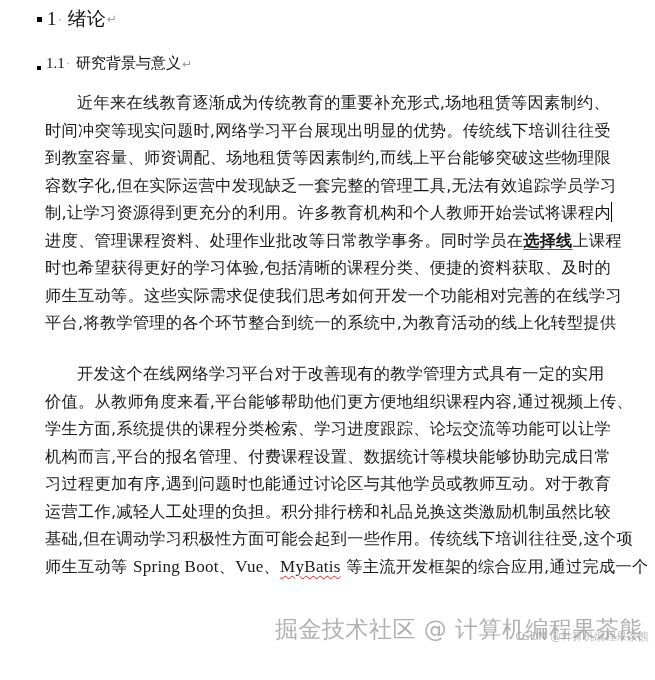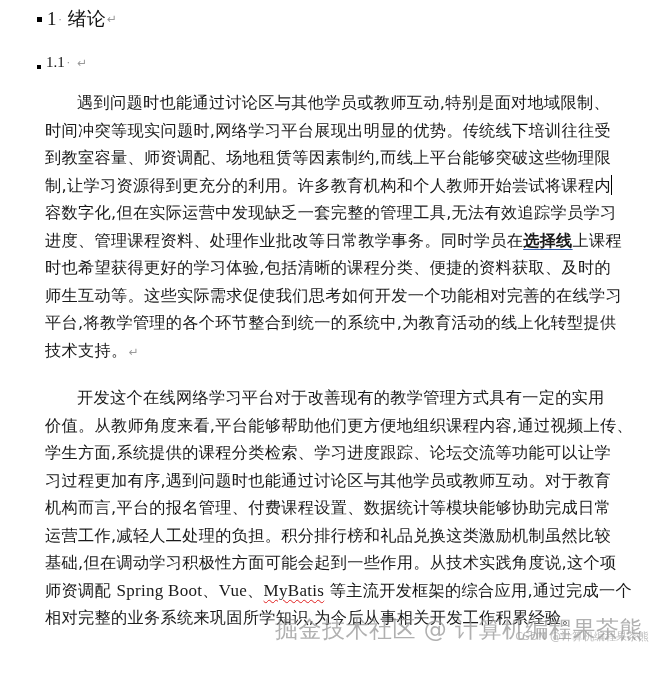--- a/index.html
+++ b/index.html
@@ -69,21 +69,21 @@
     letter-spacing: 0.3px;
     color: #1a1a1a;
   }
   .line {
     display: block;
     white-space: nowrap;
     height: 27.5px;
   }
   .indent { padding-left: 32px; }
   .p1 { top: 89px; }
-  .p2 { top: 384px; }
+  .p2 { top: 360px; }
   .latin {
     font-family: "Liberation Serif", serif;
     font-size: 17px;
   }
   .spell {
     text-decoration: underline wavy #e02020;
     text-decoration-thickness: 1px;
     text-underline-offset: 3px;
   }
   .grammar {
@@ -127,43 +127,42 @@
     <span class="num">1</span>
     <span class="dot">·</span>
     <span>绪论</span>
     <span class="mark">↵</span>
   </div>
 
   <div class="heading h2">
     <span class="bullet"></span>
     <span class="num">1.1</span>
     <span class="dot">·</span>
+    <span>研究背景与意义</span>
     <span class="mark">↵</span>
   </div>
 
   <div class="body-text p1">
-    <span class="line indent">遇到问题时也能通过讨论区与其他学员或教师互动,特别是面对地域限制、</span>
+    <span class="line indent">近年来在线教育逐渐成为传统教育的重要补充形式,场地租赁等因素制约、</span>
     <span class="line">时间冲突等现实问题时,网络学习平台展现出明显的优势。传统线下培训往往受</span>
     <span class="line">到教室容量、师资调配、场地租赁等因素制约,而线上平台能够突破这些物理限</span>
+    <span class="line">容数字化,但在实际运营中发现缺乏一套完整的管理工具,无法有效追踪学员学习</span>
     <span class="line"><span>制,让学习资源得到更充分的利用。许多教育机构和个人教师开始尝试将课程内</span><span class="caret"></span></span>
-    <span class="line">容数字化,但在实际运营中发现缺乏一套完整的管理工具,无法有效追踪学员学习</span>
     <span class="line"><span>进度、管理课程资料、处理作业批改等日常教学事务。同时学员在</span><span class="grammar">选择线</span><span>上课程</span></span>
     <span class="line">时也希望获得更好的学习体验,包括清晰的课程分类、便捷的资料获取、及时的</span>
     <span class="line">师生互动等。这些实际需求促使我们思考如何开发一个功能相对完善的在线学习</span>
     <span class="line">平台,将教学管理的各个环节整合到统一的系统中,为教育活动的线上化转型提供</span>
-    <span class="line"><span>技术支持。</span><span class="mark">↵</span></span>
   </div>
 
   <div class="body-text p2">
     <span class="line indent">开发这个在线网络学习平台对于改善现有的教学管理方式具有一定的实用</span>
     <span class="line">价值。从教师角度来看,平台能够帮助他们更方便地组织课程内容,通过视频上传、</span>
     <span class="line">学生方面,系统提供的课程分类检索、学习进度跟踪、论坛交流等功能可以让学</span>
+    <span class="line">机构而言,平台的报名管理、付费课程设置、数据统计等模块能够协助完成日常</span>
     <span class="line">习过程更加有序,遇到问题时也能通过讨论区与其他学员或教师互动。对于教育</span>
-    <span class="line">机构而言,平台的报名管理、付费课程设置、数据统计等模块能够协助完成日常</span>
     <span class="line">运营工作,减轻人工处理的负担。积分排行榜和礼品兑换这类激励机制虽然比较</span>
-    <span class="line">基础,但在调动学习积极性方面可能会起到一些作用。从技术实践角度说,这个项</span>
-    <span class="line"><span>师资调配 </span><span class="latin">Spring Boot</span><span>、</span><span class="latin">Vue</span><span>、</span><span class="latin spell">MyBatis</span><span> 等主流开发框架的综合应用,通过完成一个</span></span>
-    <span class="line">相对完整的业务系统来巩固所学知识,为今后从事相关开发工作积累经验。</span>
+    <span class="line">基础,但在调动学习积极性方面可能会起到一些作用。传统线下培训往往受,这个项</span>
+    <span class="line"><span>师生互动等 </span><span class="latin">Spring Boot</span><span>、</span><span class="latin">Vue</span><span>、</span><span class="latin spell">MyBatis</span><span> 等主流开发框架的综合应用,通过完成一个</span></span>
   </div>
 
   <div class="watermark">掘金技术社区 @ 计算机编程果茶熊</div>
   <div class="watermark2">CSDN @计算机编程果茶熊</div>
 </div>
 
 </body></html>

